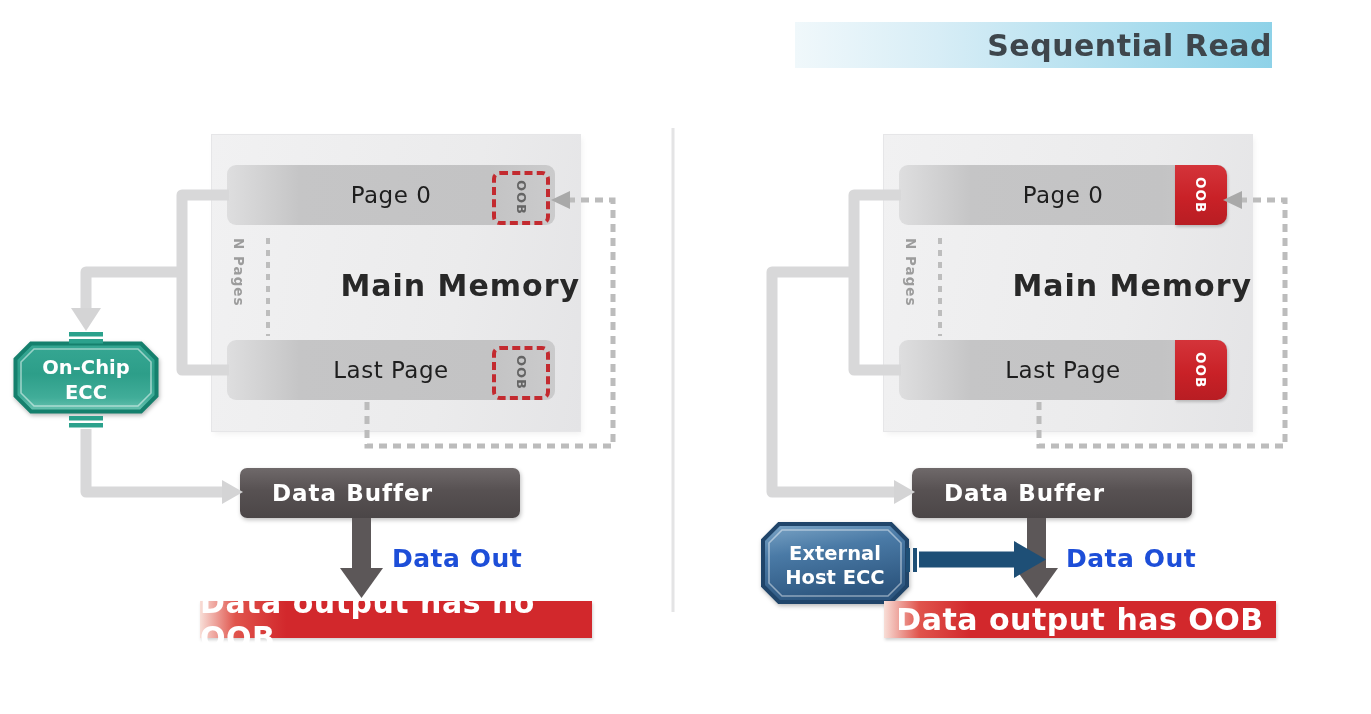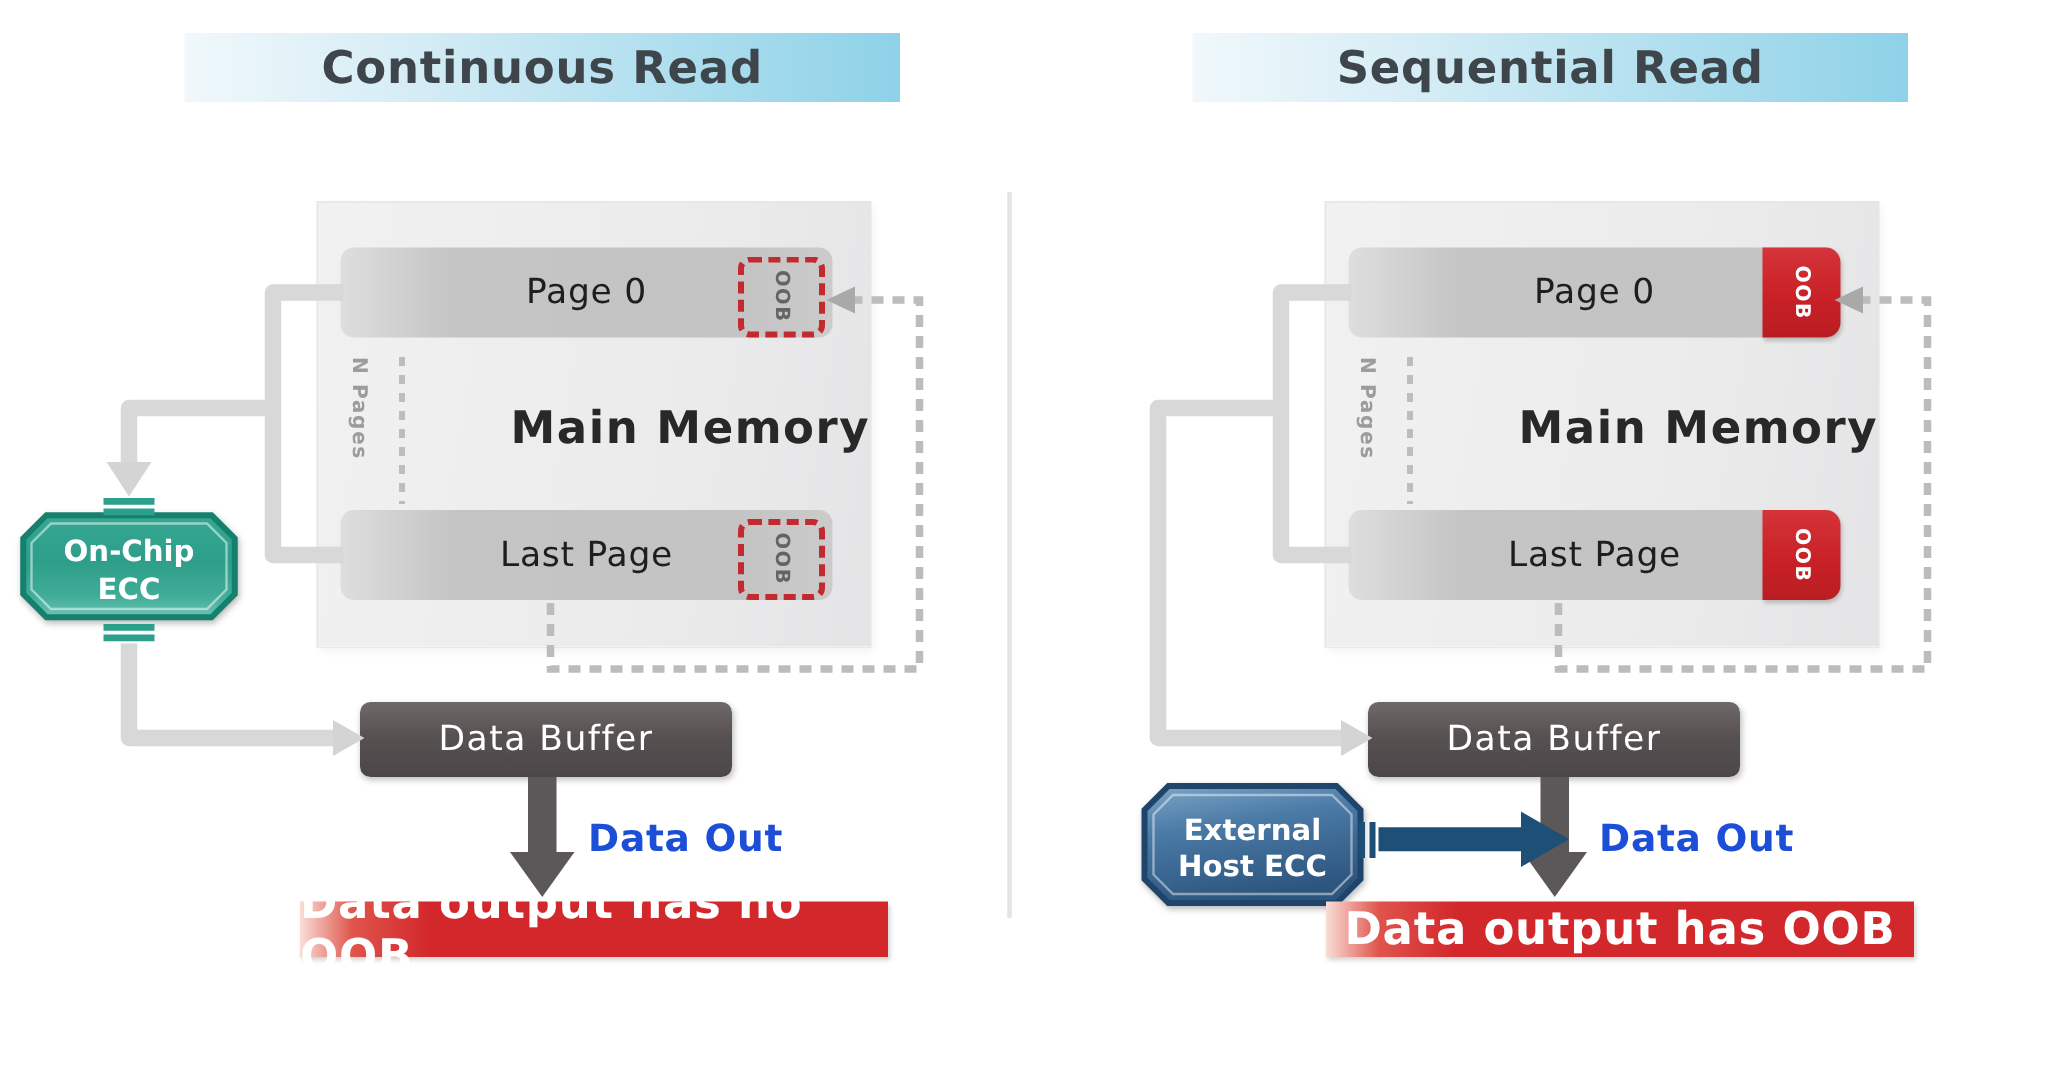--- a/index.html
+++ b/index.html
@@ -43,23 +43,24 @@
     width:52px;height:60px;border-radius:0 10px 10px 0;
     background:linear-gradient(to bottom,#d4343a 0%,#c92127 55%,#b81d23 100%);
     display:flex;align-items:center;justify-content:center;
     box-shadow:1px 2px 3px rgba(0,0,0,.2);
   }
   .oob-red span{font-weight:bold;font-size:13.5px;color:#ffffff;letter-spacing:1px;}
   
   .buffer{
     width:248px;height:50px;border-radius:7px;
     background:linear-gradient(to bottom,#6f696a 0%,#575152 45%,#4b4647 100%);
-    display:flex;align-items:center;justify-content:center;
-    font-weight:normal;font-size:23px;color:#ffffff;letter-spacing:1px;
+    display:flex;align-items:center;
+    font-weight:bold;font-size:23px;color:#ffffff;letter-spacing:1px;
     box-shadow:1px 2px 4px rgba(0,0,0,.25);
+    padding-left:32px;
   }
   .dataout{font-weight:bold;font-size:25px;color:#1d4ed8;letter-spacing:.5px;}
   .banner{
     width:392px;height:37px;display:flex;align-items:center;justify-content:center;
     background:linear-gradient(to right,#f8ded7 0%,#e0544c 9%,#d2282c 22%,#d2282c 100%);
     font-weight:bold;font-size:30px;color:#ffffff;letter-spacing:.5px;
     box-shadow:1px 2px 3px rgba(0,0,0,.18);
   }
   .footnote{
     width:370px;text-align:right;font-size:31px;color:#3d3d3d;
@@ -78,23 +79,20 @@
   .dashsmall{fill:none;stroke:#bdbdbd;stroke-width:4;stroke-dasharray:6 6;}
   .darkarrow{fill:#5c5758;}
   .bluearrow{fill:#1e4f76;}
   .tealpin{fill:#2ba18c;}
 </style>
 </head>
 <body>
 
 <div class="stage">
 
-  <div class="abs hdr" style="left:123px;top:22px;">
-    <span>Continuous Read</span>
-  </div>
 
   <div class="abs mem-box" style="left:212px;top:135px;"></div>
 
   <div class="abs page-bar" style="left:227px;top:165px;">
     <span>Page 0</span>
   </div>
   <div class="abs oob-dash" style="left:492px;top:171px;">
     <span class="vtext">OOB</span>
   </div>
 
@@ -133,21 +131,21 @@
   </div>
 
   <div class="abs dataout" style="left:392px;top:544px;">
     <span>Data Out</span>
   </div>
 
   <div class="abs banner" style="left:200px;top:601px;">
     <span>Data output has no OOB</span>
   </div>
 
-  <div class="abs hdr" style="left:795px;top:22px;">
+  <div class="abs hdr" style="left:795px;top:22px;justify-content:flex-end;">
     <span>Sequential Read</span>
   </div>
 
   <div class="abs mem-box" style="left:884px;top:135px;"></div>
 
   <div class="abs page-bar" style="left:899px;top:165px;">
     <span>Page 0</span>
   </div>
   <div class="abs oob-red" style="left:1175px;top:165px;">
     <span class="vtext">OOB</span>

